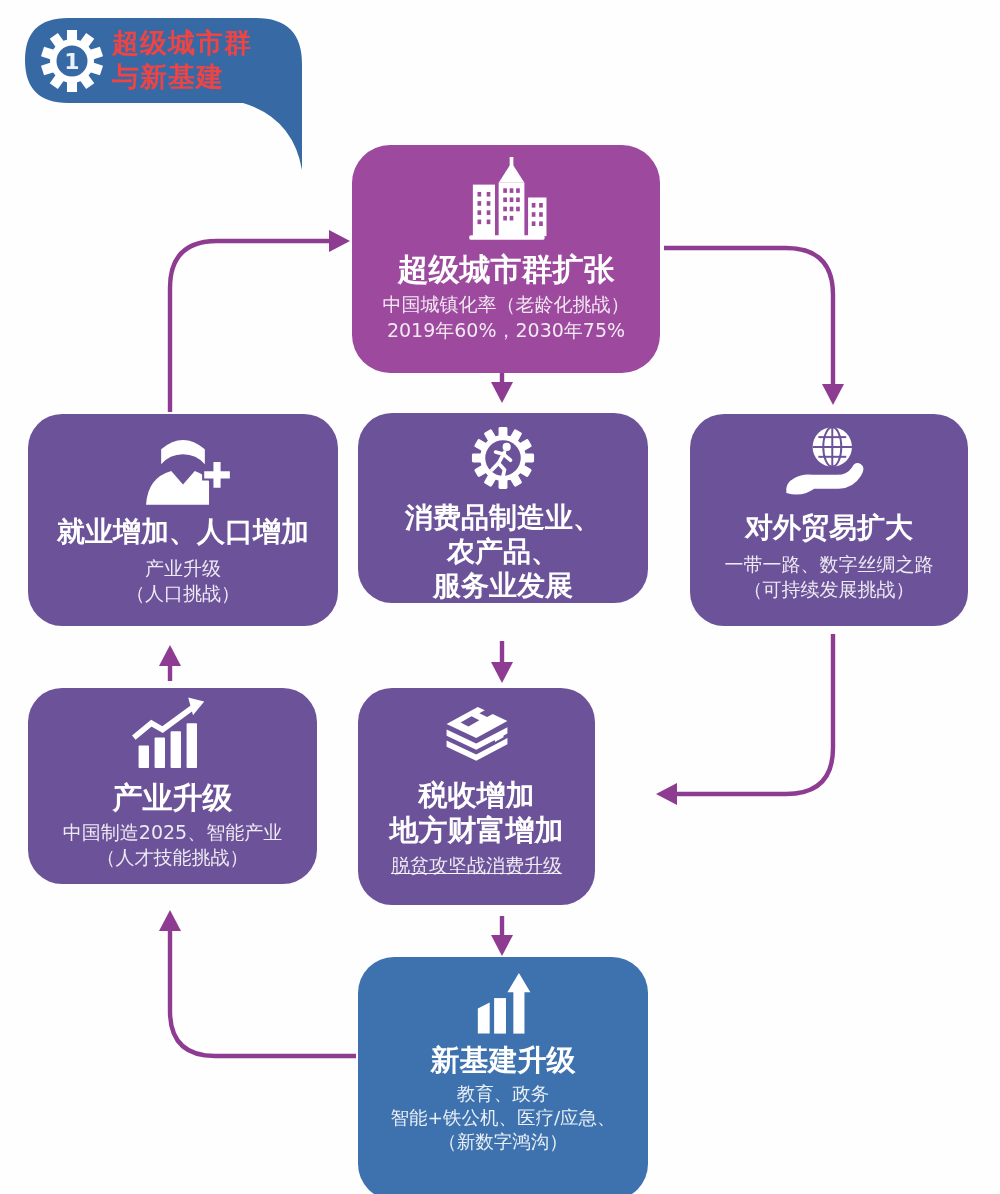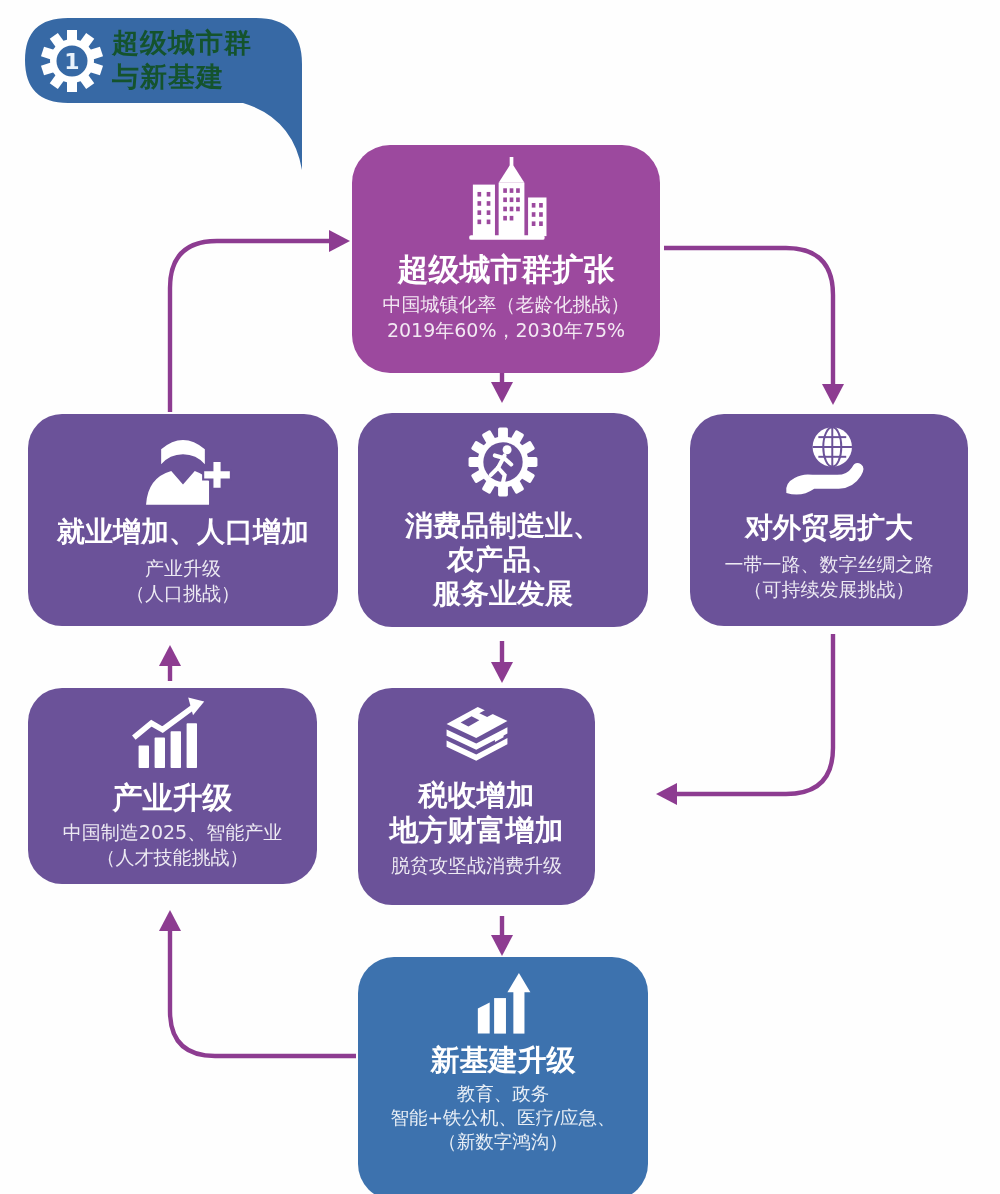--- a/index.html
+++ b/index.html
@@ -11,21 +11,21 @@
   .node{
     position:absolute;box-sizing:border-box;color:#fff;text-align:center;
     display:flex;flex-direction:column;align-items:center;
   }
   .node .ttl{font-weight:bold;white-space:nowrap;}
   .node .sub{color:rgba(255,255,255,.88);white-space:nowrap;}
   .magenta{background:#9c499e;border-radius:38px;}
   .purple{background:#6b5299;border-radius:34px;}
   .blue{background:#3d72ae;border-radius:36px;}
   .badge-text{
-    position:absolute;left:112px;top:26px;color:#14532d;font-weight:bold;
+    position:absolute;left:112px;top:26px;color:#ef4444;font-weight:bold;
     font-size:27px;line-height:34px;letter-spacing:1px;white-space:nowrap;
   }
 </style>
 </head>
 <body>
 
 <div id="stage">
 
   <svg id="arrow-layer" viewBox="0 0 1000 1194">
     <g stroke="#8d3c91" stroke-width="4.4" fill="none">
@@ -130,21 +130,21 @@
       <path d="M 16 96 Q 18 64 46 56 L 60 72 L 74 56 Q 86 60 91 68 L 91 96 Z" fill="#fff"></path>
       <path d="M 95 44 L 106 44 L 106 55 L 117 55 L 117 66 L 106 66 L 106 77 L 95 77 L 95 66 L 84 66 L 84 55 L 95 55 Z" fill="#fff" stroke="#6b5299" stroke-width="2.5"></path>
     </svg>
     <div class="ttl" style="font-size:28px;line-height:36px;margin-top:6px;">就业增加、人口增加</div>
     <div class="sub" style="font-size:19px;line-height:25px;margin-top:6px;">
       <div>产业升级</div>
       <div>（人口挑战）</div>
     </div>
   </div>
 
-  <div class="node purple" style="left:358px;top:413px;width:290px;height:214px;padding-top:8px;">
+  <div class="node purple" style="left:358px;top:413px;width:290px;height:190px;padding-top:8px;">
     <svg width="104" height="82" viewBox="0 0 120 100">
       <g fill="#ffffff">
         <g transform="translate(60,50)">
           <rect x="-6" y="-42" width="12" height="14" rx="2" transform="rotate(0)"></rect>
           <rect x="-6" y="-42" width="12" height="14" rx="2" transform="rotate(30)"></rect>
           <rect x="-6" y="-42" width="12" height="14" rx="2" transform="rotate(60)"></rect>
           <rect x="-6" y="-42" width="12" height="14" rx="2" transform="rotate(90)"></rect>
           <rect x="-6" y="-42" width="12" height="14" rx="2" transform="rotate(120)"></rect>
           <rect x="-6" y="-42" width="12" height="14" rx="2" transform="rotate(150)"></rect>
           <rect x="-6" y="-42" width="12" height="14" rx="2" transform="rotate(180)"></rect>
@@ -220,21 +220,21 @@
       </g>
       <g fill="#6b5299">
         <path d="M 44 34 L 58 26 L 68 31 L 54 39 Z"></path>
         <path d="M 68 22 L 79 16 L 89 21 L 78 27 Z"></path>
       </g>
     </svg>
     <div class="ttl" style="font-size:29px;line-height:35px;margin-top:4px;">
       <div>税收增加</div>
       <div>地方财富增加</div>
     </div>
-    <div class="sub" style="font-size:19px;line-height:25px;margin-top:5px;">
+    <div class="sub" style="font-size:19px;line-height:25px;margin-top:5px;text-decoration:underline;">
       <div>脱贫攻坚战消费升级</div>
     </div>
   </div>
 
   <div class="node blue" style="left:358px;top:957px;width:290px;height:243px;padding-top:10px;">
     <svg width="100" height="74" viewBox="0 0 120 100">
       <g fill="#fff">
         <path d="M 26 56 L 42 48 L 42 90 L 26 90 Z"></path>
         <rect x="48" y="42" width="16" height="48"></rect>
         <rect x="74" y="32" width="15" height="58"></rect>

